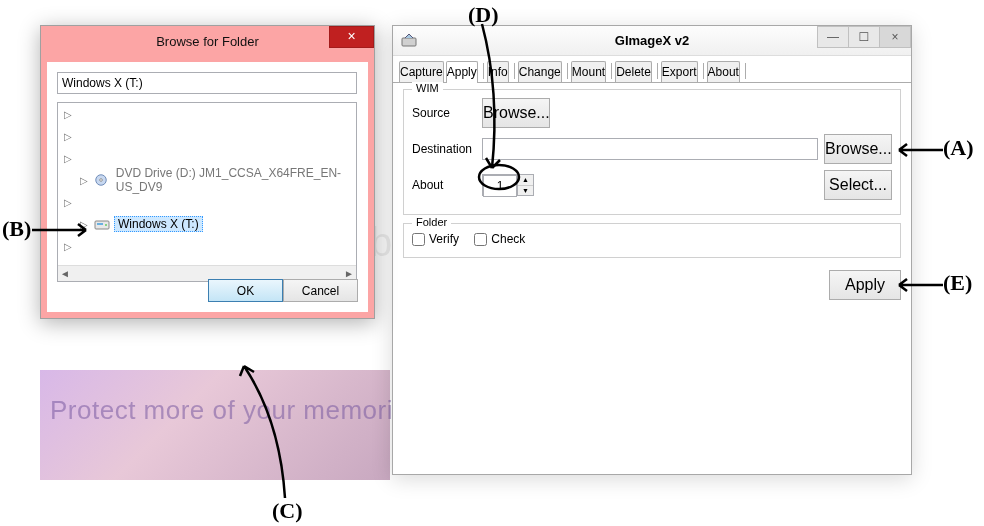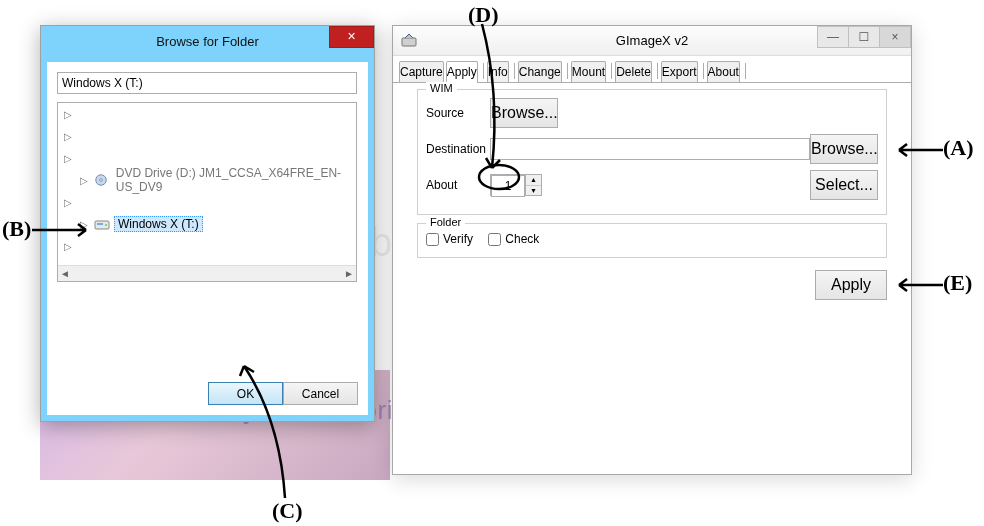--- a/index.html
+++ b/index.html
@@ -8,21 +8,21 @@
   
   .annot { position: absolute; font-family: "Comic Sans MS", cursive; font-size: 22px; font-weight: bold; pointer-events: none; z-index: 100; }
   .arrow { position: absolute; z-index: 99; pointer-events: none; }
 
   
   .bg-photo { position: absolute; left: 40px; top: 370px; width: 350px; height: 110px; background: linear-gradient(135deg, #d8b8e8 0%, #e8c8d8 40%, #c8a8c0 100%); z-index: 0; }
   .watermark { position: absolute; left: 50px; top: 395px; color: rgba(120, 90, 160, 0.55); font-size: 26px; font-weight: 500; z-index: 1; letter-spacing: 0.5px; }
   .watermark-logo { position: absolute; left: 260px; top: 220px; color: rgba(0,0,0,0.07); font-size: 40px; font-weight: 300; z-index: 1; letter-spacing: 2px; }
 
   
-  .dlg-browse { position: absolute; left: 40px; top: 25px; width: 335px; height: 397px; border: 1px solid #a0a0a0; background: #7dd3fc; z-index: 5; box-shadow: 0 4px 20px rgba(0,0,0,0.3); }
+  .dlg-browse { position: absolute; left: 40px; top: 25px; width: 335px; height: 294px; border: 1px solid #a0a0a0; background: #fca5a5; z-index: 5; box-shadow: 0 4px 20px rgba(0,0,0,0.3); }
   .dlg-browse .titlebar { height: 30px; display: flex; align-items: center; justify-content: center; position: relative; }
   .dlg-browse .title { color: #111; font-size: 13px; }
   .dlg-browse .close { position: absolute; right: 0; top: 0; width: 45px; height: 22px; background: #c02020; color: #fff; text-align: center; line-height: 18px; font-size: 14px; border: 1px solid rgba(0,0,0,0.15); }
   .dlg-browse .body { background: #fff; margin: 6px; padding: 10px; height: calc(100% - 42px); position: relative; }
   .dlg-browse .instr { margin-bottom: 12px; }
   .combo { width: 300px; height: 22px; border: 1px solid #abadb3; padding: 2px 4px; background: #fff; margin-bottom: 8px; display:flex; align-items:center;}
   .tree { width: 300px; height: 180px; border: 1px solid #abadb3; background: #fff; overflow: hidden; position: relative; }
   .tree-row { height: 22px; display: flex; align-items: center; padding-left: 6px; gap: 4px; }
   .tree-row .arrowt { width: 10px; color: #777; font-size: 10px; }
   .tree-row .icn { width: 16px; height: 16px; display: inline-flex; align-items: center; justify-content: center; }
@@ -33,34 +33,34 @@
   .hscroll { position: absolute; bottom: 0; left: 0; right: 0; height: 16px; background: #f0f0f0; border-top: 1px solid #ddd; display: flex; justify-content: space-between; align-items: center; padding: 0 2px; }
   .hscroll span { color: #666; font-size: 10px; }
   .dlg-btns { position: absolute; bottom: 10px; right: 10px; display: flex; }
   .winbtn { width: 75px; height: 23px; border: 1px solid #acacac; background: linear-gradient(#f5f5f5,#e5e5e5); cursor: pointer; }
   .winbtn.primary { border: 1px solid #3c7fb1; background: linear-gradient(#eaf6fd,#c4e5f6); }
 
   
   .app { position: absolute; left: 392px; top: 25px; width: 520px; height: 450px; border: 1px solid #a8a8a8; background: #fff; z-index: 4; box-shadow: 0 4px 20px rgba(0,0,0,0.15);}
   .app .titlebar2 { height: 30px; background: linear-gradient(#fdfdfd,#f0f0f0); display: flex; align-items: center; position: relative; border-bottom: 1px solid #ddd; }
   .app .appicon { width: 20px; height: 20px; margin: 0 6px; display:inline-flex; align-items:center; justify-content:center;}
-  .app .title2 { position: absolute; left: 50%; transform: translateX(-50%); font-size: 13px; }
+  .app .title2 { position: absolute; left: 50%; transform: translateX(-50%); font-size: 13px; font-weight: bold; }
   .app .wbtns { position: absolute; right: 0; top: 0; display: flex; }
   .app .wbtn { width: 32px; height: 22px; border: 1px solid #c0c0c0; background: #e8e8e8; margin-left: -1px; display: flex; align-items: center; justify-content: center; color: #555; }
   .app .wbtn.x { background: #d8d8d8; }
 
   .tabs { display: flex; padding: 4px 6px 0 6px; border-bottom: 1px solid #acacac; gap: 0; align-items:flex-end;}
   .tab { padding: 3px 0; border: 1px solid #acacac; border-bottom: none; background: #f0f0f0; margin-right: 2px; border-radius: 2px 2px 0 0; cursor: pointer;}
   .tab.active { background: #fff; position: relative; top: 1px; padding-bottom: 4px;}
   .tabsep { width:1px; background:#acacac; height:16px; margin:0 3px; align-self:center;}
 
-  .pane { padding: 6px 24px; }
+  .pane { padding: 6px 10px; }
   .group { border: 1px solid #d0d0d0; margin-bottom: 8px; padding: 8px; position: relative; }
   .group .legend { position: absolute; top: -8px; left: 8px; background: #fff; padding: 0 4px; font-size: 11px; }
-  .row { display: flex; align-items: center; margin-bottom: 6px; }
+  .row { display: flex; align-items: center; margin-bottom: 6px; gap: 6px; }
   .row .lab { width: 64px; }
   .row input[type=text] { flex: 1; height: 22px; border: 1px solid #abadb3; padding: 2px 4px; }
   .sidebtn { width: 68px; height: 30px; border: 1px solid #acacac; background: linear-gradient(#f5f5f5,#e5e5e5); cursor: pointer; font-size:16px;}
   .spinner { display: inline-flex; border: 1px solid #abadb3; height: 22px; align-items: stretch; }
   .spinner input { width: 34px; border: none; text-align: center; padding:0; }
   .spinner .sp { width: 16px; display: flex; flex-direction: column; border-left: 1px solid #abadb3; }
   .spinner .sp div { flex:1; font-size: 7px; text-align: center; line-height: 9px; background: #f0f0f0; border-bottom:1px solid #ccc; cursor:pointer;}
   .spinner .sp div:last-child{border-bottom:none;}
   .chk { display: inline-flex; align-items: center; gap: 4px; margin-right: 12px; }
   .chk input { width: 13px; height: 13px; }

